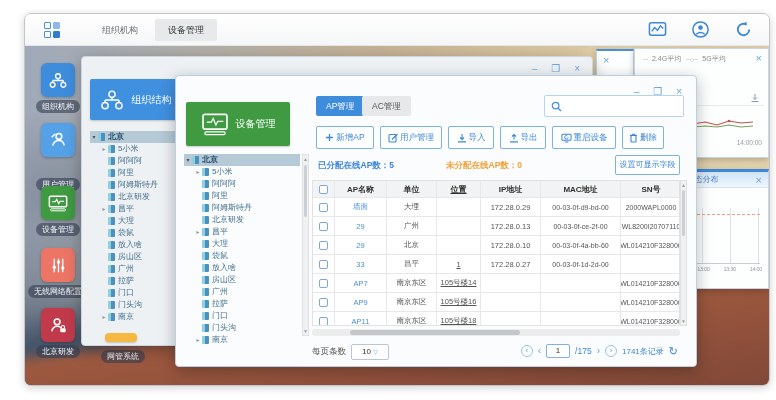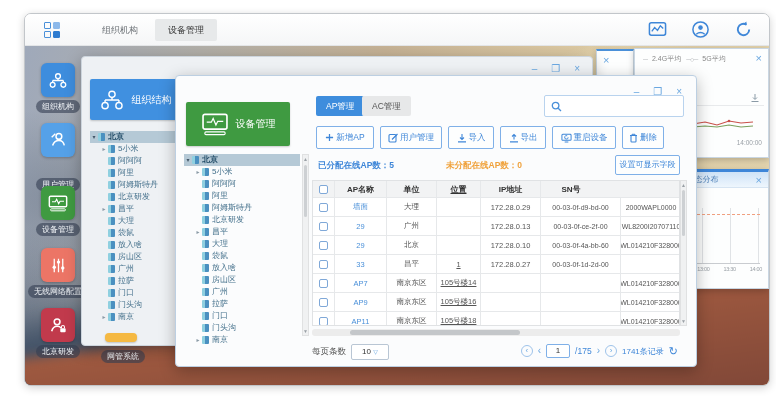--- a/index.html
+++ b/index.html
@@ -550,20 +550,21 @@
 
       <div class="tbl" id="ap-table">
           <div class="trow hd">
             <div class="tc c0">
               <div class="cbx"></div>
             </div>
             <div class="tc c1">AP名称</div>
             <div class="tc c2">单位</div>
             <div class="tc c3">位置</div>
             <div class="tc c4">IP地址</div>
+            <div class="tc c5">MAC地址</div>
             <div class="tc c6">SN号</div>
           </div>
           <div class="trow">
             <div class="tc c0">
               <div class="cbx"></div>
             </div>
             <div class="tc c1 link">墙面</div>
             <div class="tc c2">大理</div>
             <div class="tc c3"></div>
             <div class="tc c4">172.28.0.29</div>

